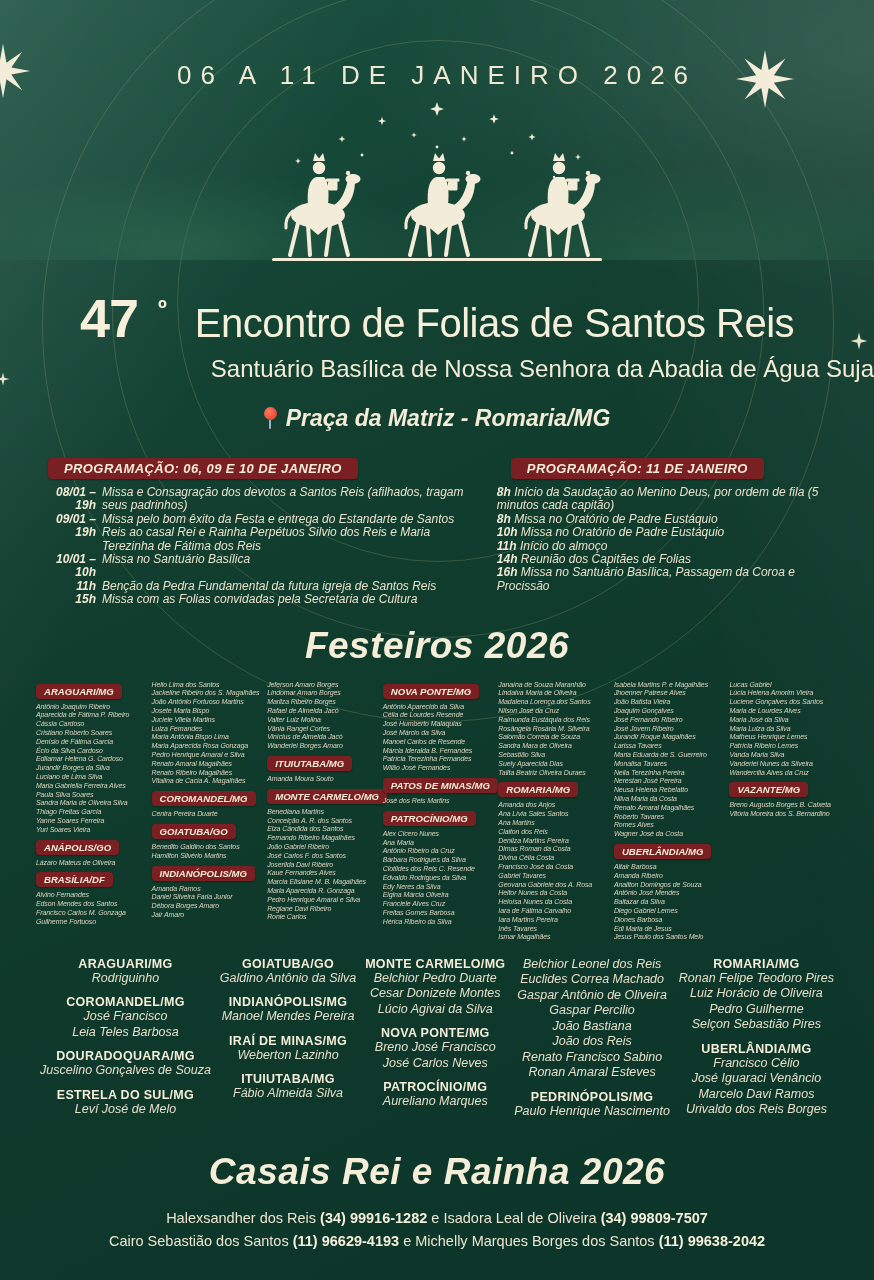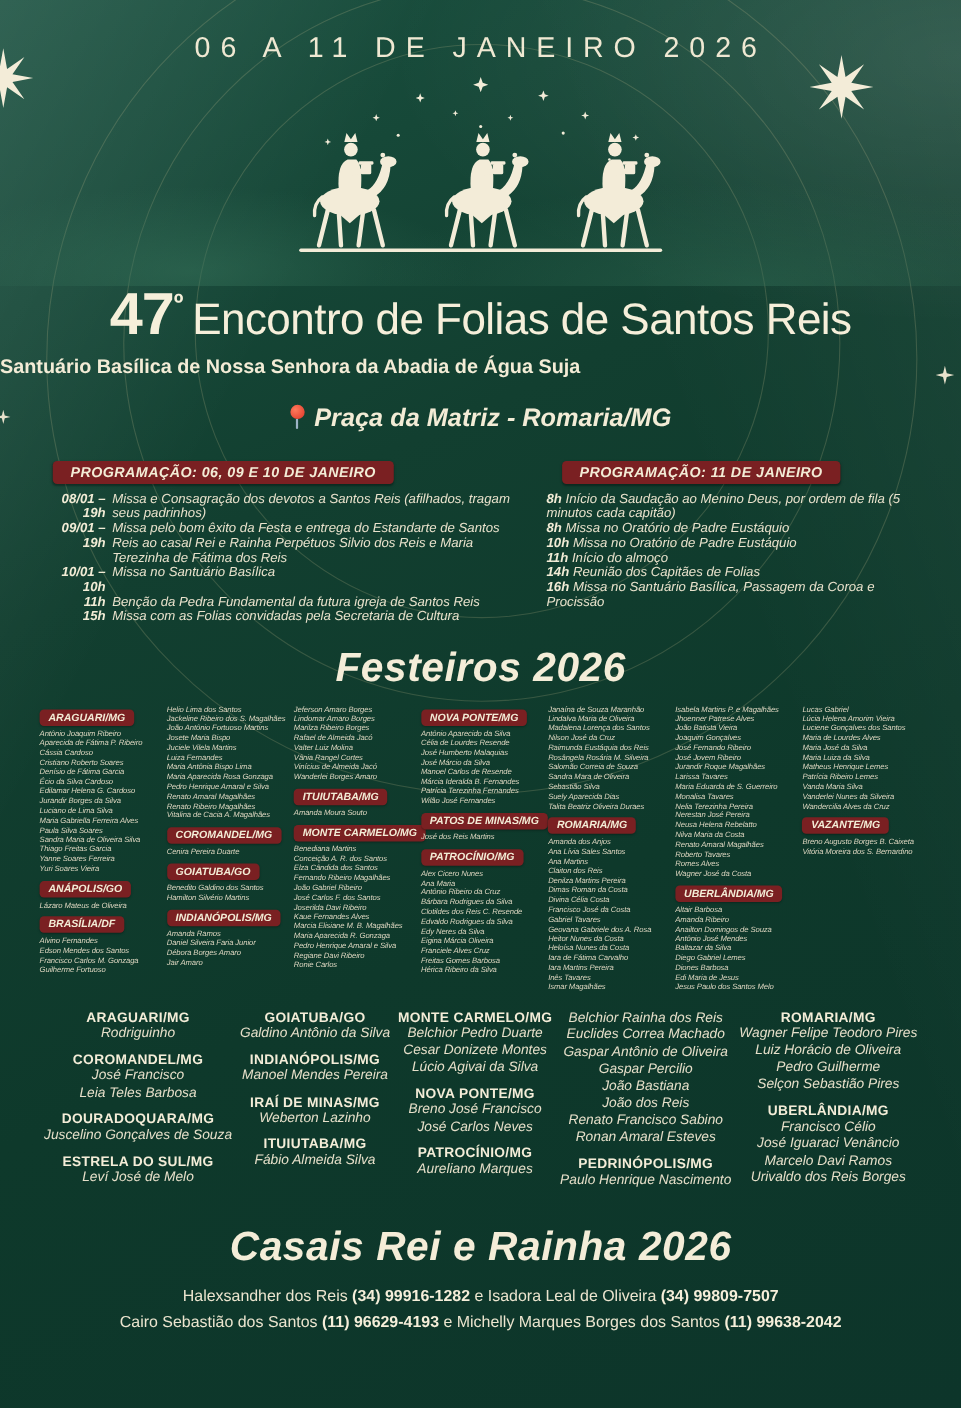--- a/index.html
+++ b/index.html
@@ -9,41 +9,41 @@
     background:
       radial-gradient(ellipse 900px 420px at 100% 4%, rgba(255,255,255,0.10), transparent 58%),
       linear-gradient(118deg, rgba(255,255,255,0.10) 0%, rgba(255,255,255,0.0) 26%),
       linear-gradient(250deg, rgba(255,255,255,0.05) 0%, rgba(255,255,255,0) 30%),
       linear-gradient(155deg,#1a5140 0%, #123f30 34%, #0e392b 62%, #0d352a 100%);
   }
   .layer{position:absolute;inset:0;pointer-events:none;}
   .content{position:relative;z-index:2;}
   
   .date-banner{
-    text-align:center;padding-top:28px;font-size:26px;letter-spacing:9px;
+    text-align:center;padding-top:60px;font-size:26px;letter-spacing:9px;
     color:#efe8d2;font-weight:500;
   }
   .kings-wrap{position:relative;width:874px;height:182px;margin-top:4px;}
   .kings-wrap svg{position:absolute;left:50%;transform:translateX(-50%);top:0;}
   .arc{position:absolute;border:1px solid rgba(214,198,152,0.20);border-radius:50%;}
   .arc1{width:520px;height:520px;left:177px;top:40px;}
   .arc2{width:650px;height:650px;left:112px;top:-14px;}
   .arc3{width:790px;height:790px;left:42px;top:-70px;}
   .dunes{position:absolute;left:0;top:90px;width:874px;height:170px;
     background:
       radial-gradient(ellipse 360px 110px at 20% 92%, rgba(52,112,88,0.55), transparent 70%),
       radial-gradient(ellipse 480px 130px at 78% 100%, rgba(48,106,83,0.50), transparent 72%);
   }
   .corner-star{position:absolute;z-index:2;}
   
-  .title-line{display:flex;justify-content:center;align-items:baseline;margin-top:10px;color:#f6efda;}
+  .title-line{display:flex;justify-content:center;align-items:baseline;margin-top:10px;color:#f6efda;gap:20px;}
   .title-num{font-size:54px;font-weight:700;letter-spacing:-1px;}
   .title-ord{font-size:24px;font-weight:700;vertical-align:super;position:relative;top:-20px;margin-right:8px;}
   .title-text{font-size:40px;font-weight:400;letter-spacing:-0.5px;}
-  .subtitle{text-align:left;font-size:18px;font-weight:700;margin-top:6px;color:#f3ecd6;}
+  .subtitle{text-align:right;font-size:24px;font-weight:400;margin-top:6px;color:#f3ecd6;}
   .location{display:flex;justify-content:center;align-items:center;margin-top:22px;
     font-size:23px;font-weight:700;font-style:italic;color:#f3ecd6;}
   .pin{display:inline-block;position:relative;width:13px;height:24px;margin-right:9px;}
   .pin::before{content:"";position:absolute;top:0;left:0;width:13px;height:13px;border-radius:50%;
     background:radial-gradient(circle at 35% 35%, #ff7a5c, #dd3526);}
   .pin::after{content:"";position:absolute;top:13px;left:5.5px;width:2px;height:9px;background:#9db4c6;border-radius:0 0 2px 2px;}
   
   .programs{display:flex;padding:0 34px;margin-top:26px;gap:26px;}
   .prog-col.left{width:56%;}
   .prog-col.right{width:44%;}
@@ -270,38 +270,38 @@
             <div class="cap-name">Breno José Francisco</div>
             <div class="cap-name">José Carlos Neves</div>
           </div>
           <div class="cap-group">
             <div class="cap-city">PATROCÍNIO/MG</div>
             <div class="cap-name">Aureliano Marques</div>
           </div>
         </div>
         <div class="cap-col">
           <div class="cap-group">
-            <div class="cap-name">Belchior Rainha dos Reis</div>
+            <div class="cap-name">Belchior Leonel dos Reis</div>
             <div class="cap-name">Euclides Correa Machado</div>
             <div class="cap-name">Gaspar Antônio de Oliveira</div>
             <div class="cap-name">Gaspar Percilio</div>
             <div class="cap-name">João Bastiana</div>
             <div class="cap-name">João dos Reis</div>
             <div class="cap-name">Renato Francisco Sabino</div>
             <div class="cap-name">Ronan Amaral Esteves</div>
           </div>
           <div class="cap-group">
             <div class="cap-city">PEDRINÓPOLIS/MG</div>
             <div class="cap-name">Paulo Henrique Nascimento</div>
           </div>
         </div>
         <div class="cap-col">
           <div class="cap-group">
             <div class="cap-city">ROMARIA/MG</div>
-            <div class="cap-name">Wagner Felipe Teodoro Pires</div>
+            <div class="cap-name">Ronan Felipe Teodoro Pires</div>
             <div class="cap-name">Luiz Horácio de Oliveira</div>
             <div class="cap-name">Pedro Guilherme</div>
             <div class="cap-name">Selçon Sebastião Pires</div>
           </div>
           <div class="cap-group">
             <div class="cap-city">UBERLÂNDIA/MG</div>
             <div class="cap-name">Francisco Célio</div>
             <div class="cap-name">José Iguaraci Venâncio</div>
             <div class="cap-name">Marcelo Davi Ramos</div>
             <div class="cap-name">Urivaldo dos Reis Borges</div>

